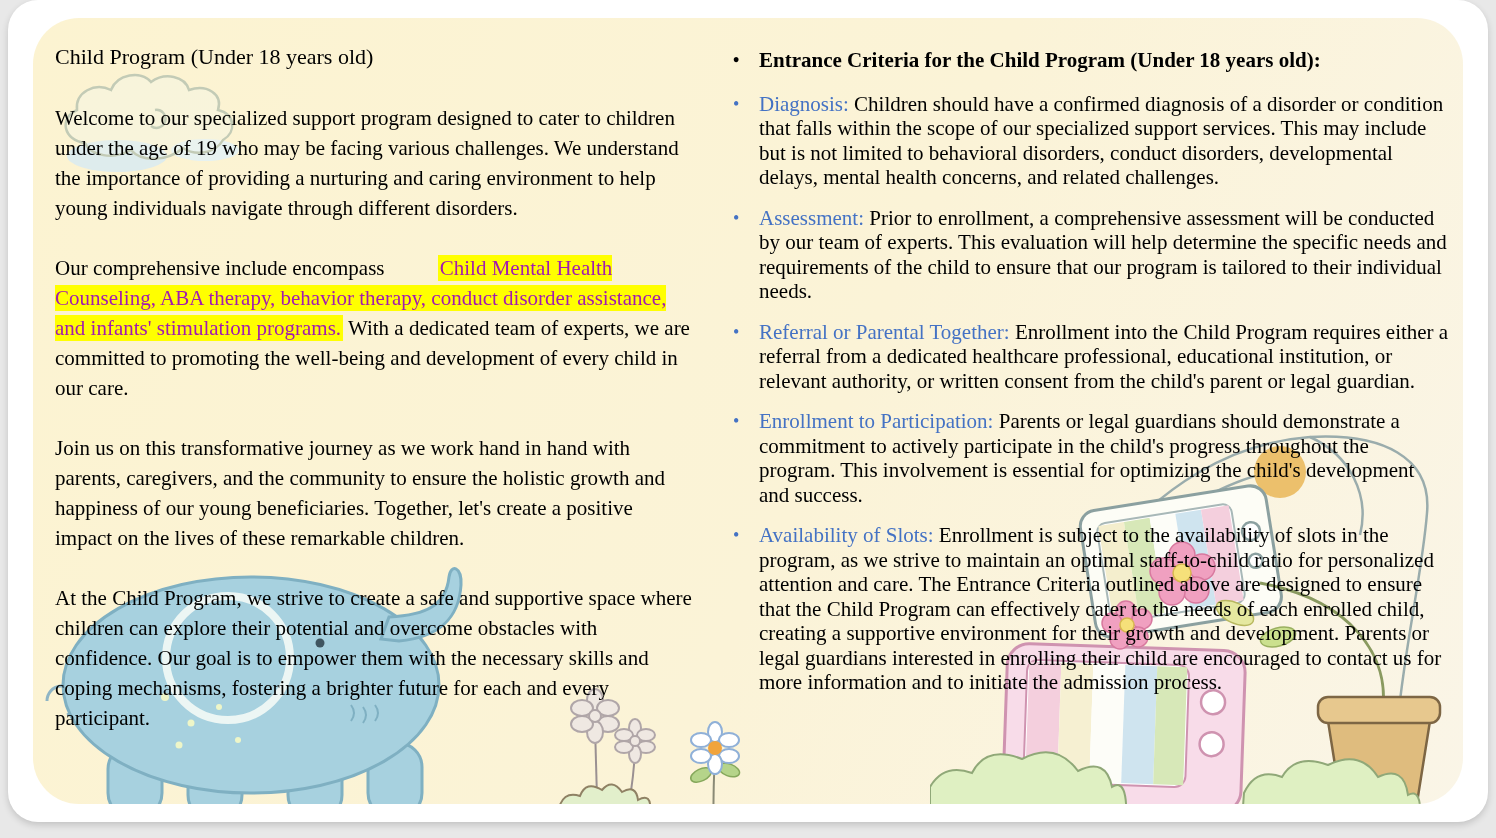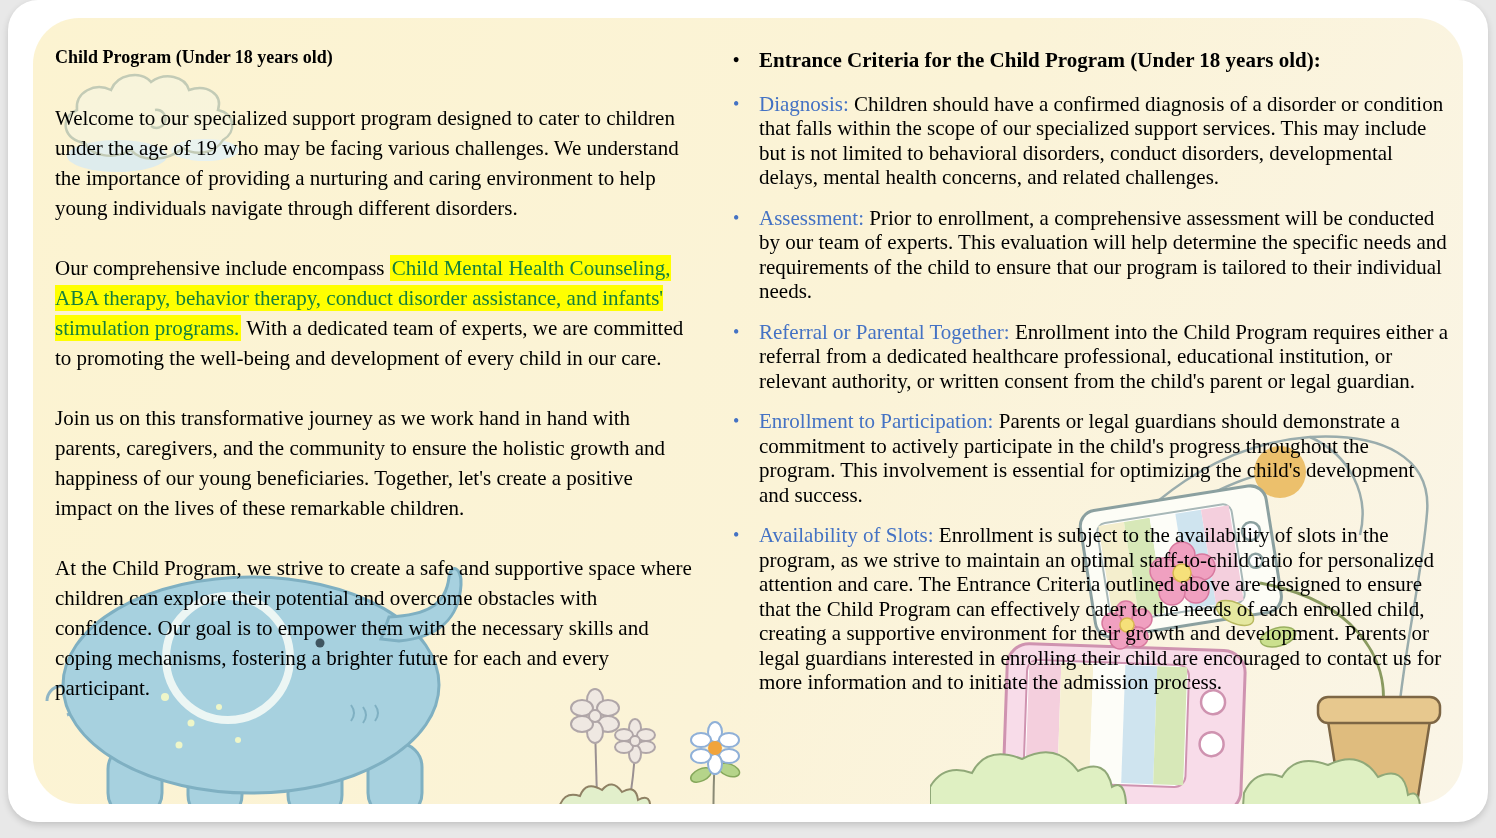--- a/index.html
+++ b/index.html
@@ -19,23 +19,23 @@
     position:absolute;left:25px;top:18px;width:1430px;height:786px;
     border-radius:46px;
     background:linear-gradient(115deg,#fcf3d1 0%,#fbf3d7 55%,#faf5e7 100%);
     overflow:hidden;
   }
   .decor{position:absolute;z-index:1;pointer-events:none;}
   .left-col{
     position:absolute;left:22px;top:26px;width:640px;z-index:2;
     font-size:21px;line-height:30px;
   }
-  .left-title{font-size:18px;font-weight:bold;line-height:26px;margin:0 0 33px 0;}
+  .left-title{font-size:22px;font-weight:normal;line-height:26px;margin:0 0 33px 0;}
   .left-col p{margin:0 0 30px 0;}
-  mark.hl{background:#FFFF00;color:#15803d;padding:1px 2px;}
+  mark.hl{background:#FFFF00;color:#a21caf;padding:1px 2px;margin-left:48px;}
   .right-col{
     position:absolute;left:700px;top:30px;width:716px;z-index:2;
     font-size:21px;line-height:24.5px;
   }
   .r-row{display:flex;margin:0 0 16px 0;}
   .r-dot{flex:none;width:26px;font-size:18px;line-height:24.5px;}
   .r-head{font-weight:bold;margin-bottom:19px;}
   .r-head .r-dot{color:#000;}
   .r-item .r-dot{color:#4472C4;}
   .r-body{flex:1;}

